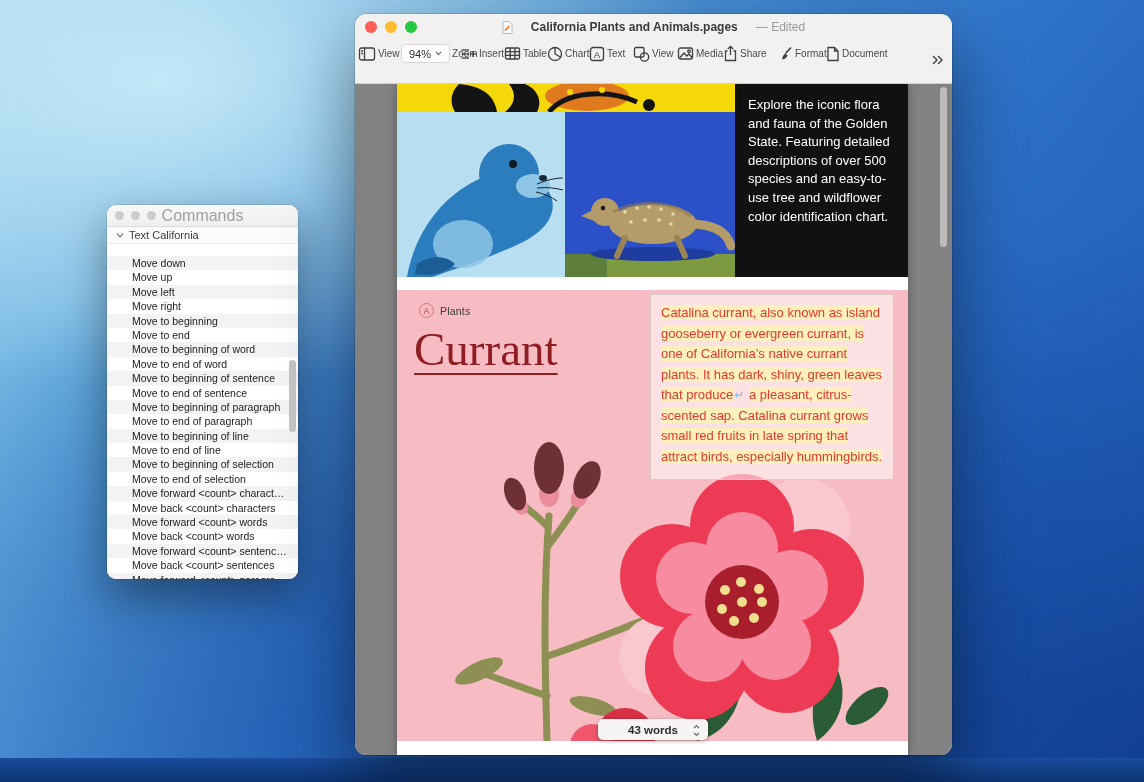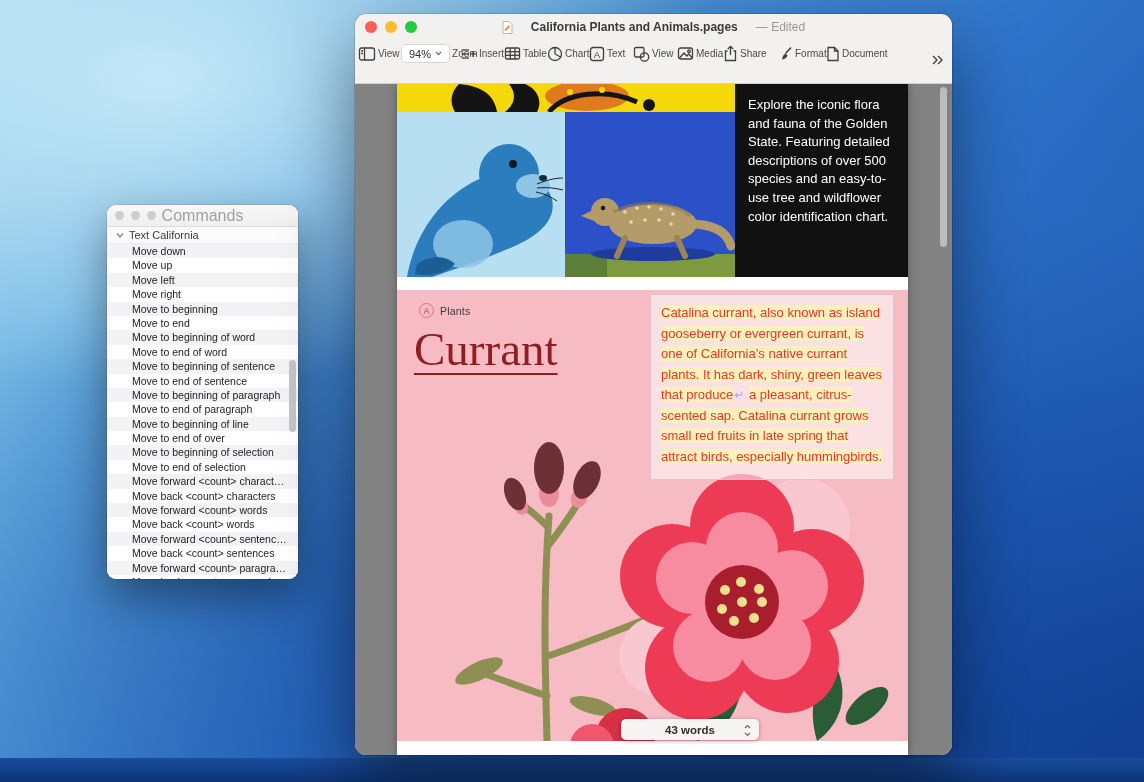--- a/index.html
+++ b/index.html
@@ -19,21 +19,21 @@
   .panel{ position:absolute; left:107px; top:205px; width:191px; height:374px;
     background:#fff; border-radius:9px; overflow:hidden;
     box-shadow:0 18px 45px rgba(0,0,0,.4), 0 0 0 .5px rgba(0,0,0,.18); }
   .panel-titlebar{ height:22px; background:linear-gradient(#f8f8f8,#efefef);
     border-bottom:1px solid #dcdcdc; position:relative; display:flex; align-items:center; }
   .panel-dots{ display:flex; gap:7px; margin-left:8px; z-index:2; }
   .pdot{ width:9px; height:9px; border-radius:50%; background:#cdcdcd; }
   .panel-title{ position:absolute; left:0; right:0; text-align:center; font-size:16px; color:#a0a0a0; }
   .panel-section{ height:17px; display:flex; align-items:center; gap:5px; padding-left:9px;
     font-size:11px; color:#3c3c3c; background:#fbfbfb; border-bottom:1px solid #ececec; }
-  .cmd-list{ height:335px; overflow:hidden; }
+  .cmd-list{ height:335px; overflow:hidden;margin-top:12px; }
   .cmd-row{ height:14.4px; line-height:14.5px; font-size:10.5px; color:#1c1c1e;
     padding-left:25px; white-space:nowrap; overflow:hidden; }
   .cmd-row:nth-child(odd){ background:#f3f3f5; }
   .cmd-row:nth-child(even){ background:#ffffff; }
   .panel-scrollthumb{ position:absolute; right:2px; top:155px; width:7px; height:72px;
     border-radius:4px; background:#c5c5c5; }
 
   
   .window{ position:absolute; left:355px; top:14px; width:597px; height:741px;
     border-radius:11px; background:#f3f1f0;
@@ -80,22 +80,22 @@
   .big-heading div{ text-decoration:underline; text-decoration-thickness:2px; text-underline-offset:8px; }
   .textbox{ position:absolute; left:253px; top:4px; width:244px; height:186px;
     border:1px solid #d8c9c6; background:rgba(255,255,255,.55); padding:8px 10px;
     font-size:13px; line-height:20.5px; color:#e0392c; }
   .hl{ background:#fdf0bc; }
   .ins-marker{ color:#79b8ea; font-size:12px; padding:0 1px; }
   .flower-svg{ position:absolute; left:0; bottom:0; width:511px; height:335px; }
 
   
   .wordcount{ position:absolute; left:298px; bottom:15px; transform:translateX(-50%);
-    width:138px; height:21px; background:#f6f5f4; border-radius:5px;
-    box-shadow:0 1px 4px rgba(0,0,0,.35); display:flex; align-items:center; justify-content:center;margin-left:37px; }
+    width:110px; height:21px; background:#f6f5f4; border-radius:5px;
+    box-shadow:0 1px 4px rgba(0,0,0,.35); display:flex; align-items:center; justify-content:center; }
   .wordcount .wc-text{ font-size:11.5px; font-weight:700; color:#2d2d2d; }
   .wordcount .stepper{ position:absolute; right:8px; top:4px; }
 </style>
 </head>
 <body>
 
 <div class="screen">
   <div class="desktop-bottom"></div>
 
   <div class="panel">
@@ -121,21 +121,21 @@
         <div class="cmd-row">Move right</div>
         <div class="cmd-row">Move to beginning</div>
         <div class="cmd-row">Move to end</div>
         <div class="cmd-row">Move to beginning of word</div>
         <div class="cmd-row">Move to end of word</div>
         <div class="cmd-row">Move to beginning of sentence</div>
         <div class="cmd-row">Move to end of sentence</div>
         <div class="cmd-row">Move to beginning of paragraph</div>
         <div class="cmd-row">Move to end of paragraph</div>
         <div class="cmd-row">Move to beginning of line</div>
-        <div class="cmd-row">Move to end of over</div>
+        <div class="cmd-row">Move to end of line</div>
         <div class="cmd-row">Move to beginning of selection</div>
         <div class="cmd-row">Move to end of selection</div>
         <div class="cmd-row">Move forward &lt;count&gt; charact…</div>
         <div class="cmd-row">Move back &lt;count&gt; characters</div>
         <div class="cmd-row">Move forward &lt;count&gt; words</div>
         <div class="cmd-row">Move back &lt;count&gt; words</div>
         <div class="cmd-row">Move forward &lt;count&gt; sentenc…</div>
         <div class="cmd-row">Move back &lt;count&gt; sentences</div>
         <div class="cmd-row">Move forward &lt;count&gt; paragra…</div>
         <div class="cmd-row">Move back &lt;count&gt; paragraphs</div>

